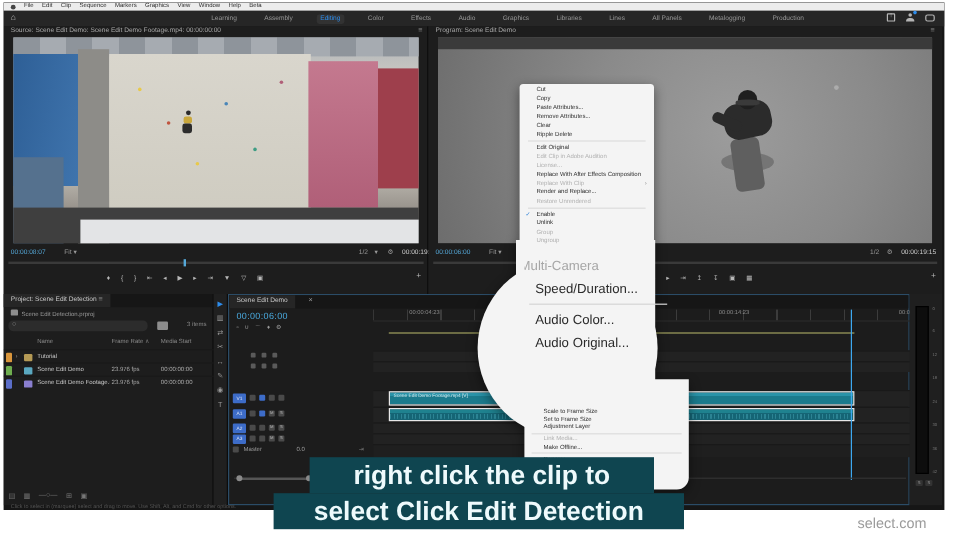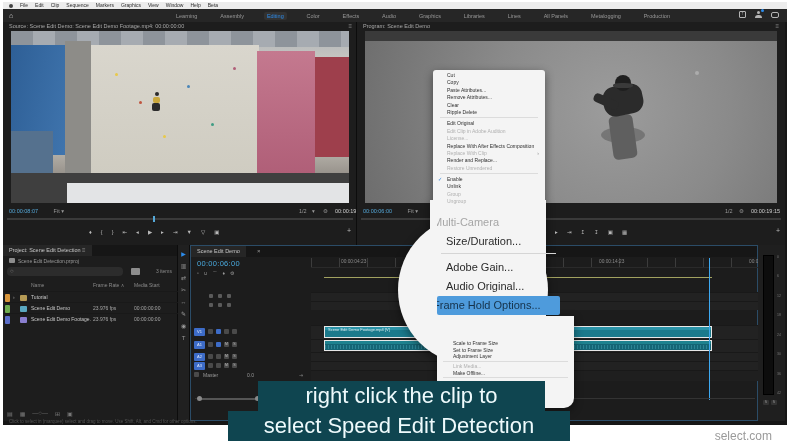--- a/index.html
+++ b/index.html
@@ -120,21 +120,21 @@
   .mz.dis{color:#a6a6a6}
   .mz .cl{display:inline-block;margin-left:-13px}
   .mz .arr{position:absolute;right:6px;top:0;color:#8a8a8a;font-size:9px}
   .mz.hi{background:#4e9bdc;color:#15324a;border-radius:2px}
   .mz-sep{height:5px;border-top:1px solid #d5d5d5;margin:2px 4px 0 4px}
   #menu-bottom{position:absolute;left:437px;top:340px;width:137px;z-index:31}
   .ms{height:6.5px;line-height:6.5px;font-size:5px;color:#2e2e2e;padding-left:16px;white-space:nowrap}
   .ms.dis{color:#b0b0b0}
   .ms-sep{height:2.5px;border-top:1px solid #dcdcdc;margin:1px 6px 0 6px}
   
-  .cap{position:absolute;background:#0f4550;color:#eefafc;font-weight:400;text-align:center;z-index:40}
+  .cap{position:absolute;background:#0f4550;color:#eefafc;font-weight:700;text-align:center;z-index:40}
   #cap1{left:258px;top:381px;width:287px;height:30px;font-size:22px;line-height:30px}
   #cap2{left:228px;top:411px;width:342px;height:30px;font-size:22px;line-height:30px}
   #watermark{position:absolute;right:28px;top:429px;font-size:12px;color:#9a9a9a;z-index:5}
 </style>
 </head>
 <body>
 
 <div id="app">
 
   <div id="macbar">
@@ -455,34 +455,33 @@
     <div class="mi"><span>Render and Replace...</span></div>
     <div class="mi dis"><span>Restore Unrendered</span></div>
     <div class="mi-sep"></div>
     <div class="mi"><span class="chk">✓</span><span>Enable</span></div>
     <div class="mi"><span>Unlink</span></div>
     <div class="mi dis"><span>Group</span></div>
     <div class="mi dis"><span>Ungroup</span></div>
   </div>
 <div id="menu-zoom">
     <div class="mz dis"><span class="cl">Multi-Camera</span></div>
-    <div class="mz"><span>Size/Duration...</span></div>
+    <div class="mz"><span>Speed/Duration...</span></div>
     <div class="mz-sep"></div>
-    <div class="mz"><span>Adobe Gain...</span></div>
+    <div class="mz"><span>Audio Color...</span></div>
     <div class="mz"><span>Audio Original...</span></div>
-    <div class="mz hi"><span class="cl">Frame Hold Options...</span></div>
   </div>
 <div id="menu-bottom">
     <div class="ms">Scale to Frame Size</div>
     <div class="ms">Set to Frame Size</div>
     <div class="ms">Adjustment Layer</div>
     <div class="ms-sep"></div>
     <div class="ms dis">Link Media...</div>
     <div class="ms">Make Offline...</div>
     <div class="ms-sep"></div>
     <div class="ms">Rename...</div>
     <div class="ms">Reveal in Project</div>
   </div>
 
 <div class="cap" id="cap1">right click the clip to</div>
-<div class="cap" id="cap2">select Speed Edit Detection</div>
+<div class="cap" id="cap2">select Click Edit Detection</div>
 
 <div id="watermark">select.com</div>
 
 </body></html>

